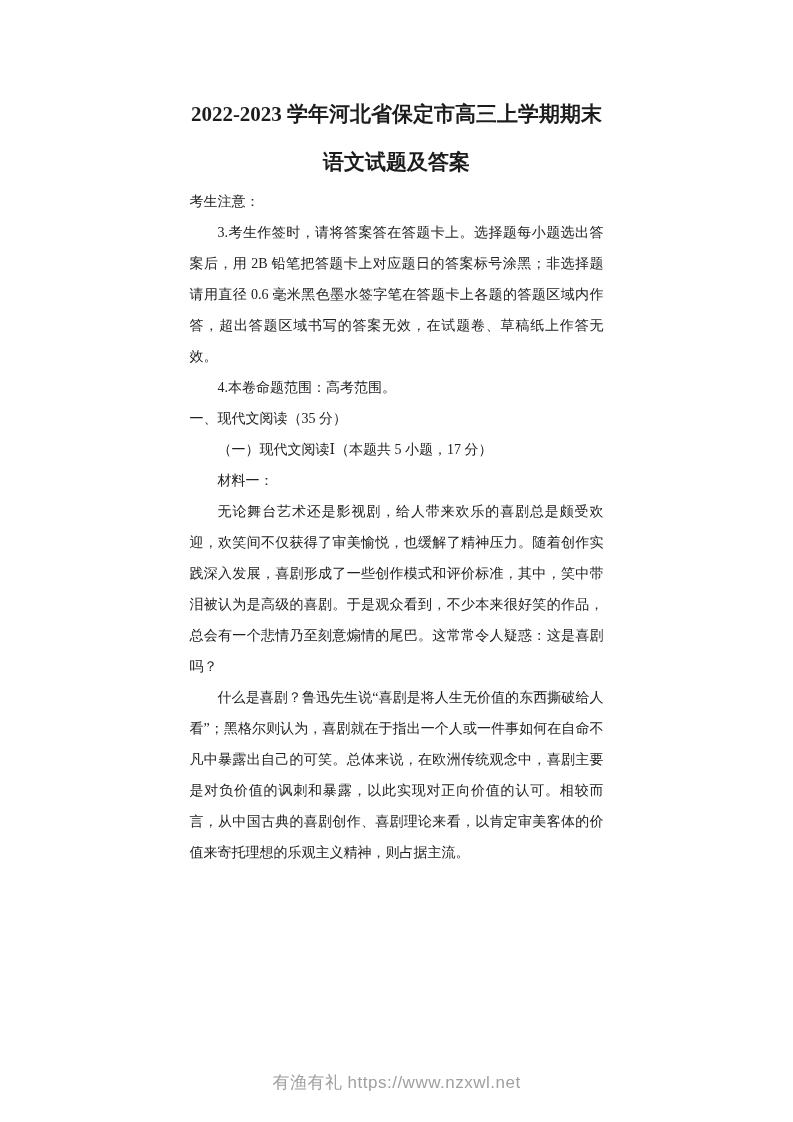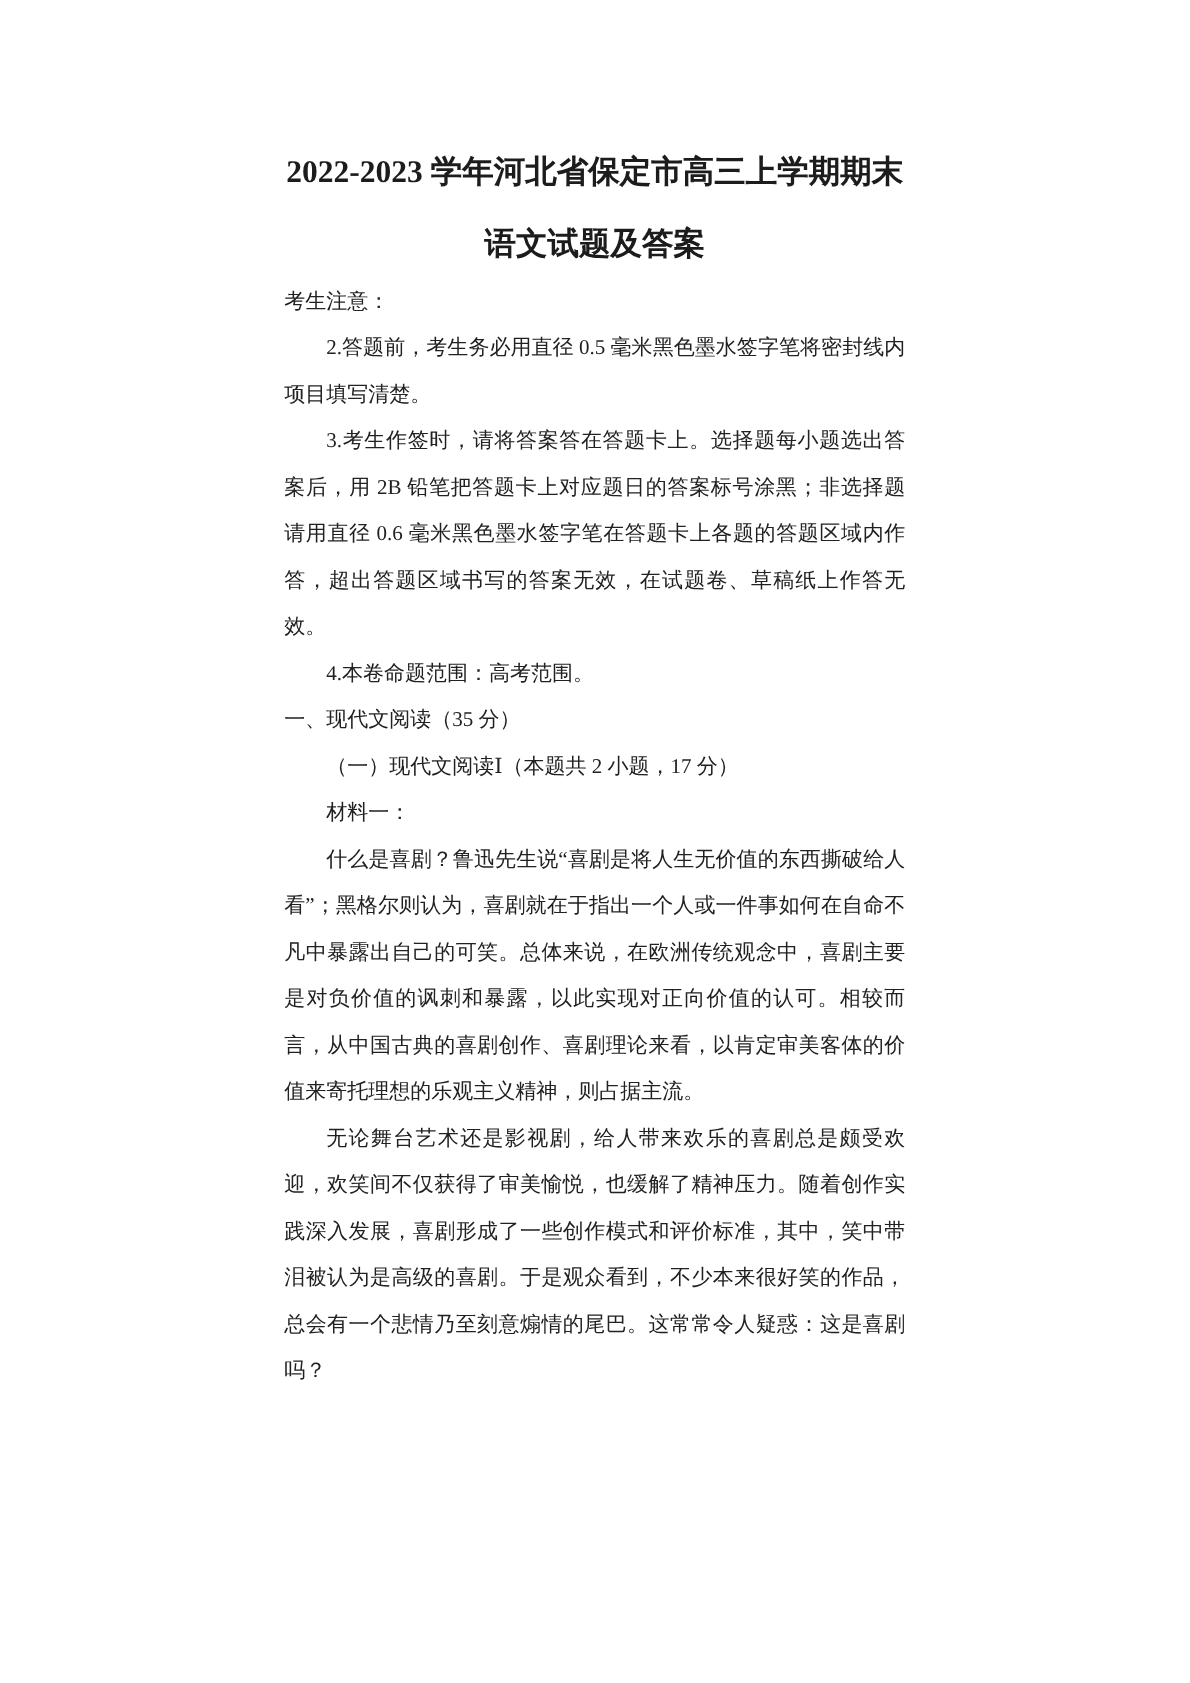--- a/index.html
+++ b/index.html
@@ -54,34 +54,34 @@
 <div class="page">
   <div class="content">
 
     <h1 class="doc-title">2022-2023 学年河北省保定市高三上学期期末语文试题及答案</h1>
 
     <div class="body-text">
 
       <p class="bold">考生注意：</p>
 
 
-      <p class="bold indent">2.答题前，考生务必用直径 0.5 毫米黑色墨水签字笔将密封线内项目填写清楚。</p>
 
       <p class="bold indent">3.考生作签时，请将答案答在答题卡上。选择题每小题选出答案后，用 2B 铅笔把答题卡上对应题日的答案标号涂黑；非选择题请用直径 0.6 毫米黑色墨水签字笔在答题卡上各题的答题区域内作答，超出答题区域书写的答案无效，在试题卷、草稿纸上作答无效。</p>
 
       <p class="bold indent">4.本卷命题范围：高考范围。</p>
 
       <p class="bold">一、现代文阅读（35 分）</p>
 
-      <p class="bold indent">（一）现代文阅读Ⅰ（本题共 2 小题，17 分）</p>
+      <p class="bold indent">（一）现代文阅读Ⅰ（本题共 5 小题，17 分）</p>
 
 
       <p class="indent">材料一：</p>
 
+      <p class="indent">无论舞台艺术还是影视剧，给人带来欢乐的喜剧总是颇受欢迎，欢笑间不仅获得了审美愉悦，也缓解了精神压力。随着创作实践深入发展，喜剧形成了一些创作模式和评价标准，其中，笑中带泪被认为是高级的喜剧。于是观众看到，不少本来很好笑的作品，总会有一个悲情乃至刻意煽情的尾巴。这常常令人疑惑：这是喜剧吗？</p>
+
       <p class="indent">什么是喜剧？鲁迅先生说“喜剧是将人生无价值的东西撕破给人看”；黑格尔则认为，喜剧就在于指出一个人或一件事如何在自命不凡中暴露出自己的可笑。总体来说，在欧洲传统观念中，喜剧主要是对负价值的讽刺和暴露，以此实现对正向价值的认可。相较而言，从中国古典的喜剧创作、喜剧理论来看，以肯定审美客体的价值来寄托理想的乐观主义精神，则占据主流。</p>
-
-      <p class="indent">无论舞台艺术还是影视剧，给人带来欢乐的喜剧总是颇受欢迎，欢笑间不仅获得了审美愉悦，也缓解了精神压力。随着创作实践深入发展，喜剧形成了一些创作模式和评价标准，其中，笑中带泪被认为是高级的喜剧。于是观众看到，不少本来很好笑的作品，总会有一个悲情乃至刻意煽情的尾巴。这常常令人疑惑：这是喜剧吗？</p>
 
 
     </div>
   </div>
 
+  <div class="footer">有渔有礼 https://www.nzxwl.net</div>
 </div>
 
 </body></html>

